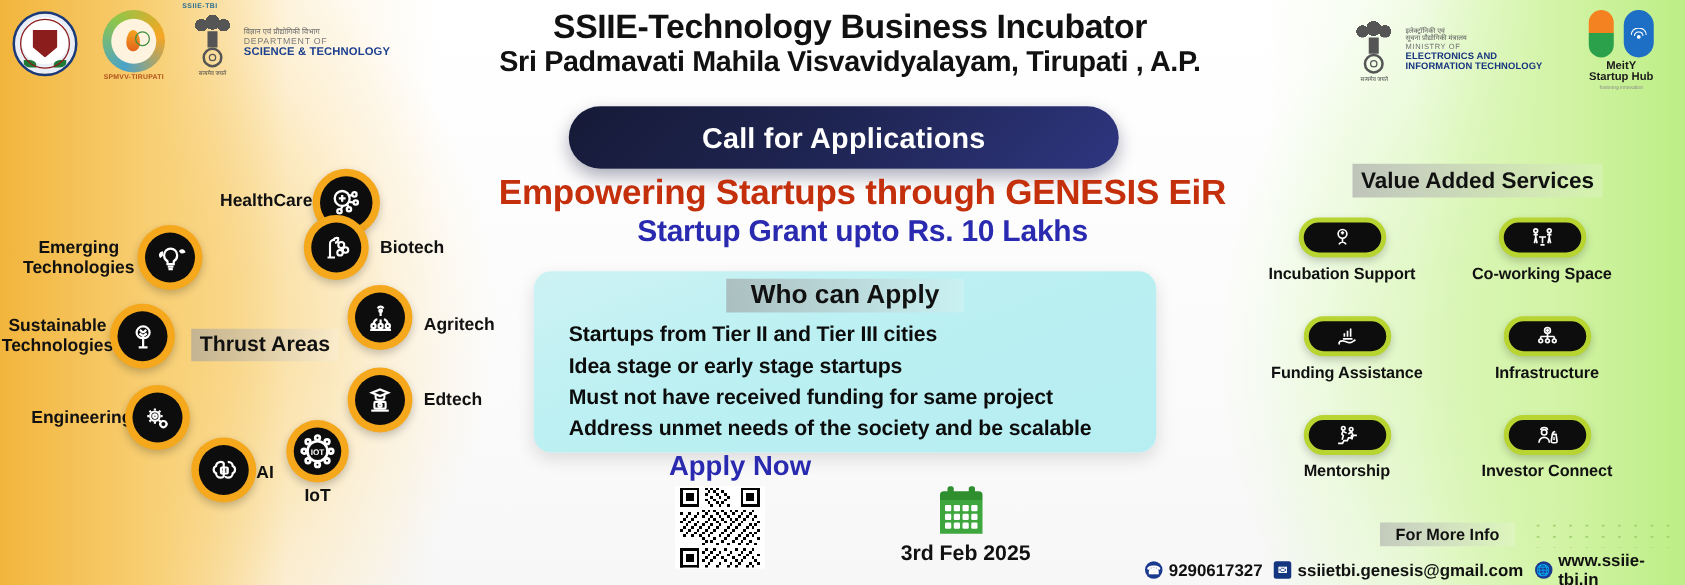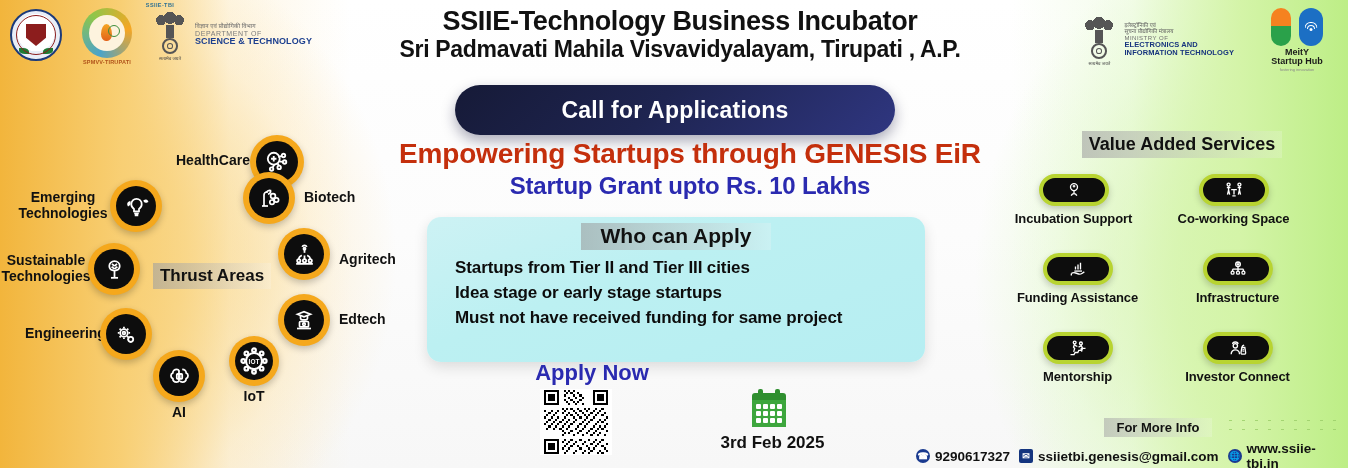--- a/index.html
+++ b/index.html
@@ -266,20 +266,21 @@
 
   <div class="layer head-red">Empowering Startups through GENESIS EiR</div>
   <div class="layer head-blue">Startup Grant upto Rs. 10 Lakhs</div>
 
   <div class="layer apply-panel">
     <div class="apply-title">Who can Apply</div>
     <ul class="apply-list">
       <li>Startups from Tier II and Tier III cities</li>
       <li>Idea stage or early stage startups</li>
       <li>Must not have  received funding for same project</li>
+      <li>Address unmet needs of the society and be scalable</li>
     </ul>
   </div>
 
   <div class="layer applynow-label">Apply Now</div>
   <div class="layer qr-wrap">
     <svg class="qr" viewBox="0 0 29 29" shape-rendering="crispEdges">
       <rect width="29" height="29" fill="#fff"></rect>
       <g fill="#000">
         <rect x="0" y="0" width="7" height="1"></rect>
           <rect x="0" y="6" width="7" height="1"></rect>
@@ -573,21 +574,21 @@
             <circle cx="12" cy="20.6" r="1.5"></circle>
             <circle cx="5.9" cy="18.1" r="1.5"></circle>
             <circle cx="3.4" cy="12" r="1.5"></circle>
             <circle cx="5.9" cy="5.9" r="1.5"></circle>
           </svg>
       </div>
     </div>
     <div class="t-lab" style="margin-top:3px;">IoT</div>
   </div>
 
-  <div class="t-node" style="left:153px;top:350px;flex-direction:column;">
+  <div class="t-node" style="left:153px;top:350px;flex-direction:row;">
     <div class="t-circle" style="width:52px;height:52px;">
       <div class="dot" style="width:40px;height:40px;">
         <svg width="25" height="25" viewBox="0 0 24 24">
             <path d="M9.4 5.2c-2.3 0-3.8 1.6-3.8 3.3-1.2.5-1.8 1.6-1.8 2.8 0 1.3.8 2.3 1.8 2.7 0 2 1.6 3.4 3.6 3.4 1 0 2-.5 2.3-1.2V6.4c-.4-.8-1.2-1.2-2.1-1.2Z"></path>
             <path d="M14.6 5.2c2.3 0 3.8 1.6 3.8 3.3 1.2.5 1.8 1.6 1.8 2.8 0 1.3-.8 2.3-1.8 2.7 0 2-1.6 3.4-3.6 3.4-1 0-2-.5-2.3-1.2"></path>
             <rect x="9.4" y="9.6" width="5.2" height="4.6" rx=".7"></rect>
             <text x="12" y="13.2" font-size="3.6" fill="#fff" stroke="none" text-anchor="middle" font-family="Liberation Sans, sans-serif" font-weight="bold">AI</text>
           </svg>
       </div>
     </div>

